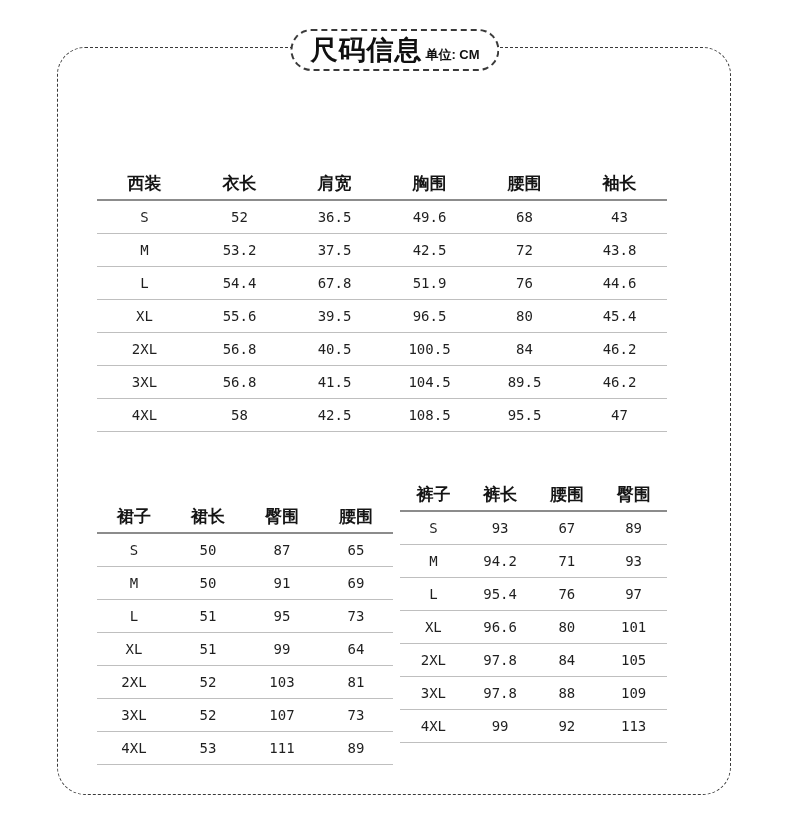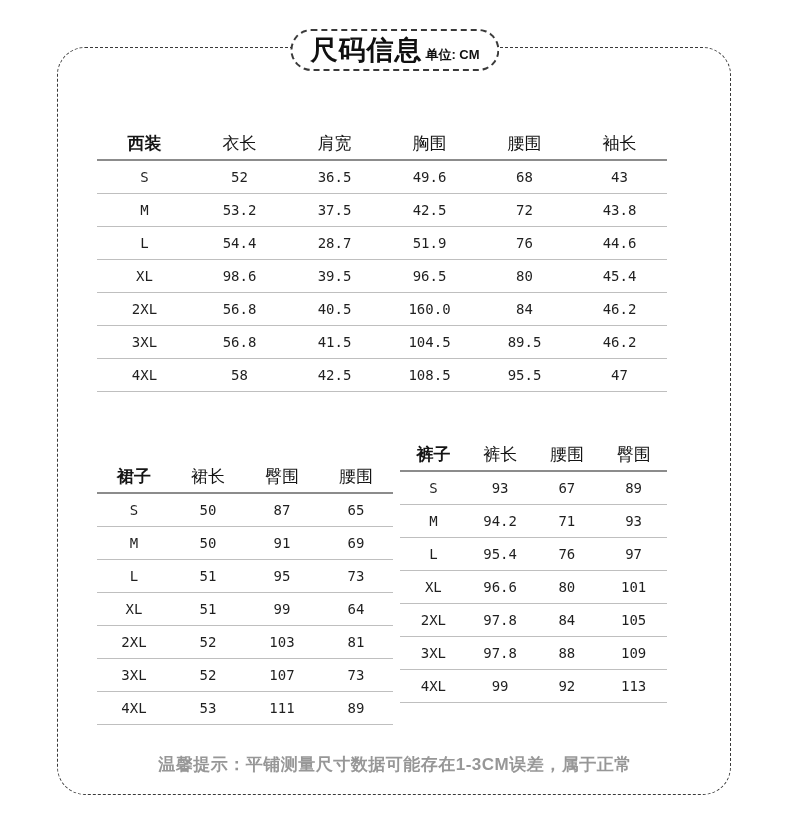--- a/index.html
+++ b/index.html
@@ -52,31 +52,32 @@
     margin-left:3px;
   }
   .tbl{position:absolute;}
   .tbl-suit{left:97px;top:127px;width:570px;}
   .tbl-skirt{left:97px;top:460px;width:296px;}
   .tbl-pants{left:400px;top:438px;width:267px;}
   table{
     border-collapse:collapse;
     table-layout:fixed;
     width:100%;
+    margin-top:40px;
   }
   th,td{
     text-align:center;
     vertical-align:middle;
     height:33px;
     padding:0;
     overflow:hidden;
   }
   thead th{
     font-size:17px;
-    font-weight:400;
+    font-weight:700;
     color:#151515;
     border-bottom:2px solid var(--header_rule);
   }
   thead th.cat{font-weight:bold;}
   tbody td{
     font-family:"DejaVu Sans Mono","Liberation Mono",monospace;
     font-size:14px;
     color:var(--text);
     border-bottom:1px solid var(--row_rule);
   }
@@ -126,38 +127,38 @@
             <td>M</td>
             <td>53.2</td>
             <td>37.5</td>
             <td>42.5</td>
             <td>72</td>
             <td>43.8</td>
           </tr>
           <tr>
             <td>L</td>
             <td>54.4</td>
-            <td>28.7</td>
+            <td>67.8</td>
             <td>51.9</td>
             <td>76</td>
             <td>44.6</td>
           </tr>
           <tr>
             <td>XL</td>
-            <td>98.6</td>
+            <td>55.6</td>
             <td>39.5</td>
             <td>96.5</td>
             <td>80</td>
             <td>45.4</td>
           </tr>
           <tr>
             <td>2XL</td>
             <td>56.8</td>
             <td>40.5</td>
-            <td>160.0</td>
+            <td>100.5</td>
             <td>84</td>
             <td>46.2</td>
           </tr>
           <tr>
             <td>3XL</td>
             <td>56.8</td>
             <td>41.5</td>
             <td>104.5</td>
             <td>89.5</td>
             <td>46.2</td>
@@ -281,14 +282,13 @@
           <tr>
             <td>4XL</td>
             <td>99</td>
             <td>92</td>
             <td>113</td>
           </tr>
         </tbody>
       </table>
   </div>
 
-  <div class="note">温馨提示：平铺测量尺寸数据可能存在1-3CM误差，属于正常</div>
 </div>
 
 </body></html>

